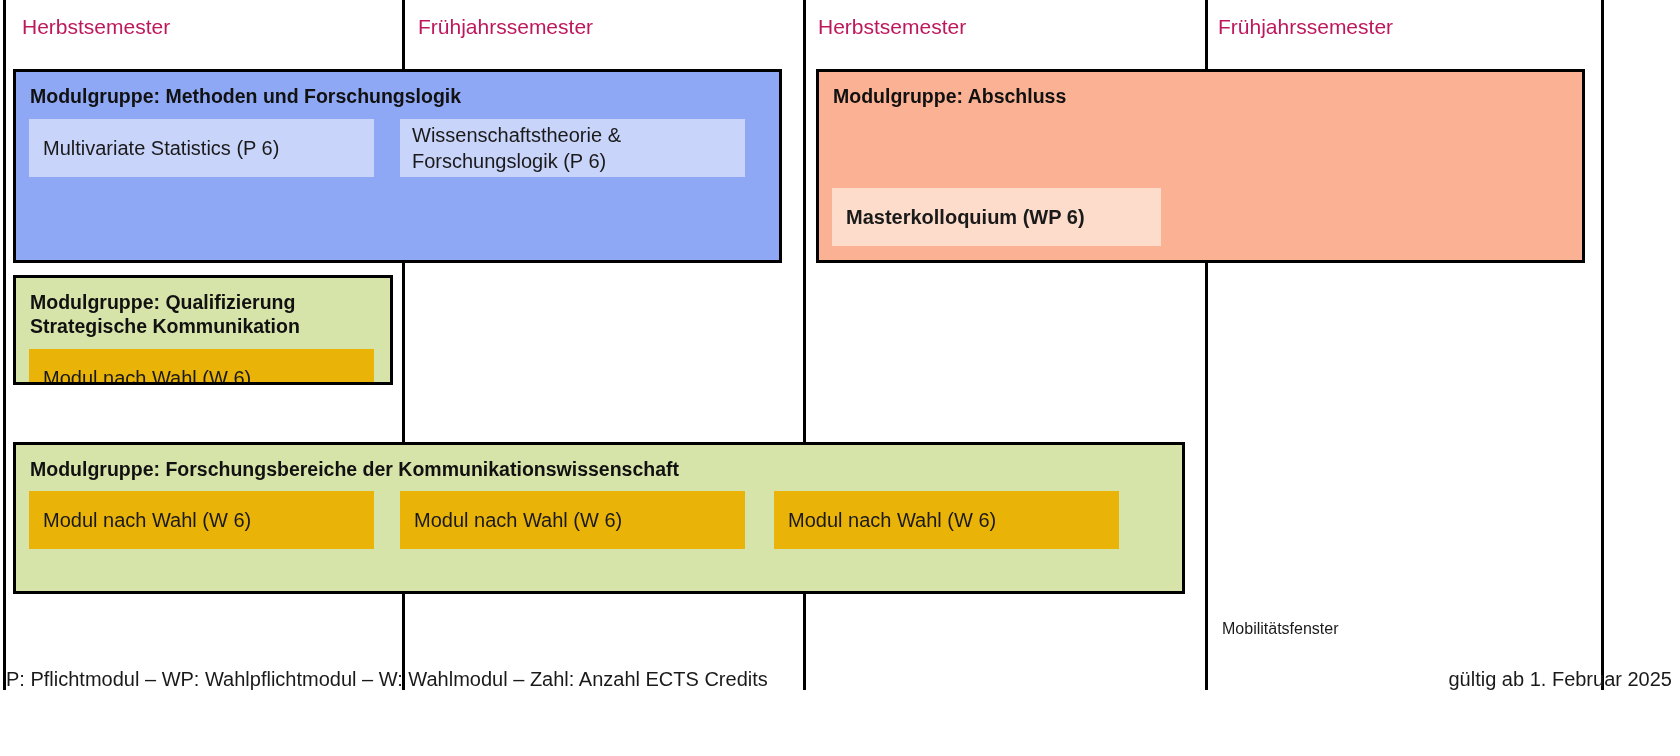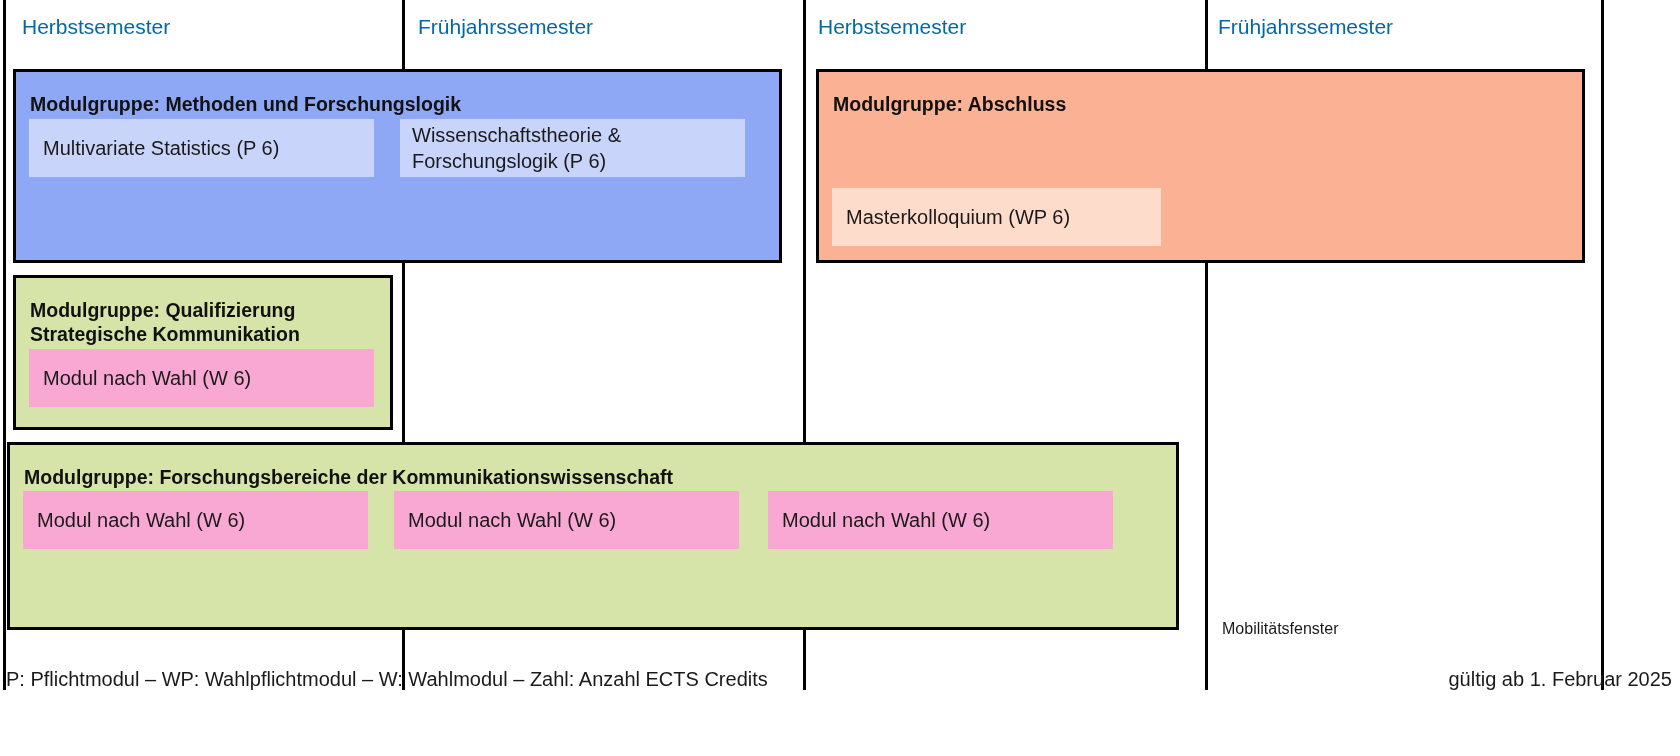--- a/index.html
+++ b/index.html
@@ -26,57 +26,57 @@
     position: absolute;
     width: 3px;
     background: #000000;
   }
 
   
   .sem-label {
     position: absolute;
     font-size: 21px;
     line-height: 25px;
-    color: #0369a1;
+    color: #be185d;
     white-space: nowrap;
   }
 
   
   .modgroup {
     position: absolute;
     border: 3px solid #000000;
     box-sizing: border-box;
     overflow: hidden;
   }
   .mg-title {
     font-weight: bold;
     font-size: 19.5px;
     line-height: 24px;
     color: #111111;
-    padding: 20px 14px 10px 14px;
+    padding: 12px 14px 10px 14px;
     white-space: pre-line;
   }
   .mg-blue  { background: #8FA8F5; }
   .mg-green { background: #D7E4A9; }
   .mg-orange{ background: #FBB193; }
 
   
   .module {
     position: absolute;
     box-sizing: border-box;
     display: flex;
     align-items: center;
     font-size: 20px;
     line-height: 26px;
     color: #1a1a1a;
     padding: 0 14px;
     white-space: pre-line;
   }
   .m-blue   { background: #C9D4FB; }
-  .m-green  { background: #f9a8d4; }
+  .m-green  { background: #eab308; }
   .m-orange { background: #FDDCCC; }
 
   
   .footer-left {
     position: absolute;
     left: 6px;
     top: 666px;
     font-size: 20px;
     line-height: 26px;
     white-space: nowrap;
@@ -117,31 +117,31 @@
 
   <div class="modgroup mg-blue" style="left:13px; top:69px; width:769px; height:194px;">
     <div class="mg-title">Modulgruppe: Methoden und Forschungslogik</div>
     <div class="module m-blue" style="left:13px; top:47px; width:345px; height:58px;">Multivariate Statistics (P 6)</div>
     <div class="module m-blue" style="left:384px; top:47px; width:345px; height:58px;padding-left:12px;">Wissenschaftstheorie &amp;
 Forschungslogik (P 6)</div>
   </div>
 
   <div class="modgroup mg-orange" style="left:816px; top:69px; width:769px; height:194px;">
     <div class="mg-title">Modulgruppe: Abschluss</div>
-    <div class="module m-orange" style="left:13px; top:116px; width:329px; height:58px;">Masterkolloquium (WP 6)</div>
+    <div class="module m-orange" style="left:13px; top:116px; width:329px; height:58px;font-weight:bold;">Masterkolloquium (WP 6)</div>
   </div>
 
-  <div class="modgroup mg-green" style="left:13px; top:275px; width:380px; height:155px;">
+  <div class="modgroup mg-green" style="left:13px; top:275px; width:380px; height:110px;">
     <div class="mg-title">Modulgruppe: Qualifizierung
 Strategische Kommunikation</div>
     <div class="module m-green" style="left:13px; top:71px; width:345px; height:58px;">Modul nach Wahl (W 6)</div>
   </div>
 
 
-  <div class="modgroup mg-green" style="left:7px; top:442px; width:1172px; height:188px;">
+  <div class="modgroup mg-green" style="left:13px; top:442px; width:1172px; height:152px;">
     <div class="mg-title">Modulgruppe: Forschungsbereiche der Kommunikationswissenschaft</div>
     <div class="module m-green" style="left:13px; top:46px; width:345px; height:58px;">Modul nach Wahl (W 6)</div>
     <div class="module m-green" style="left:384px; top:46px; width:345px; height:58px;">Modul nach Wahl (W 6)</div>
     <div class="module m-green" style="left:758px; top:46px; width:345px; height:58px;">Modul nach Wahl (W 6)</div>
   </div>
 
   <div class="mobility-label">Mobilitätsfenster</div>
 
   <div class="footer-left">P: Pflichtmodul – WP: Wahlpflichtmodul – W: Wahlmodul – Zahl: Anzahl ECTS Credits</div>
   <div class="footer-right">gültig ab 1. Februar 2025</div>

